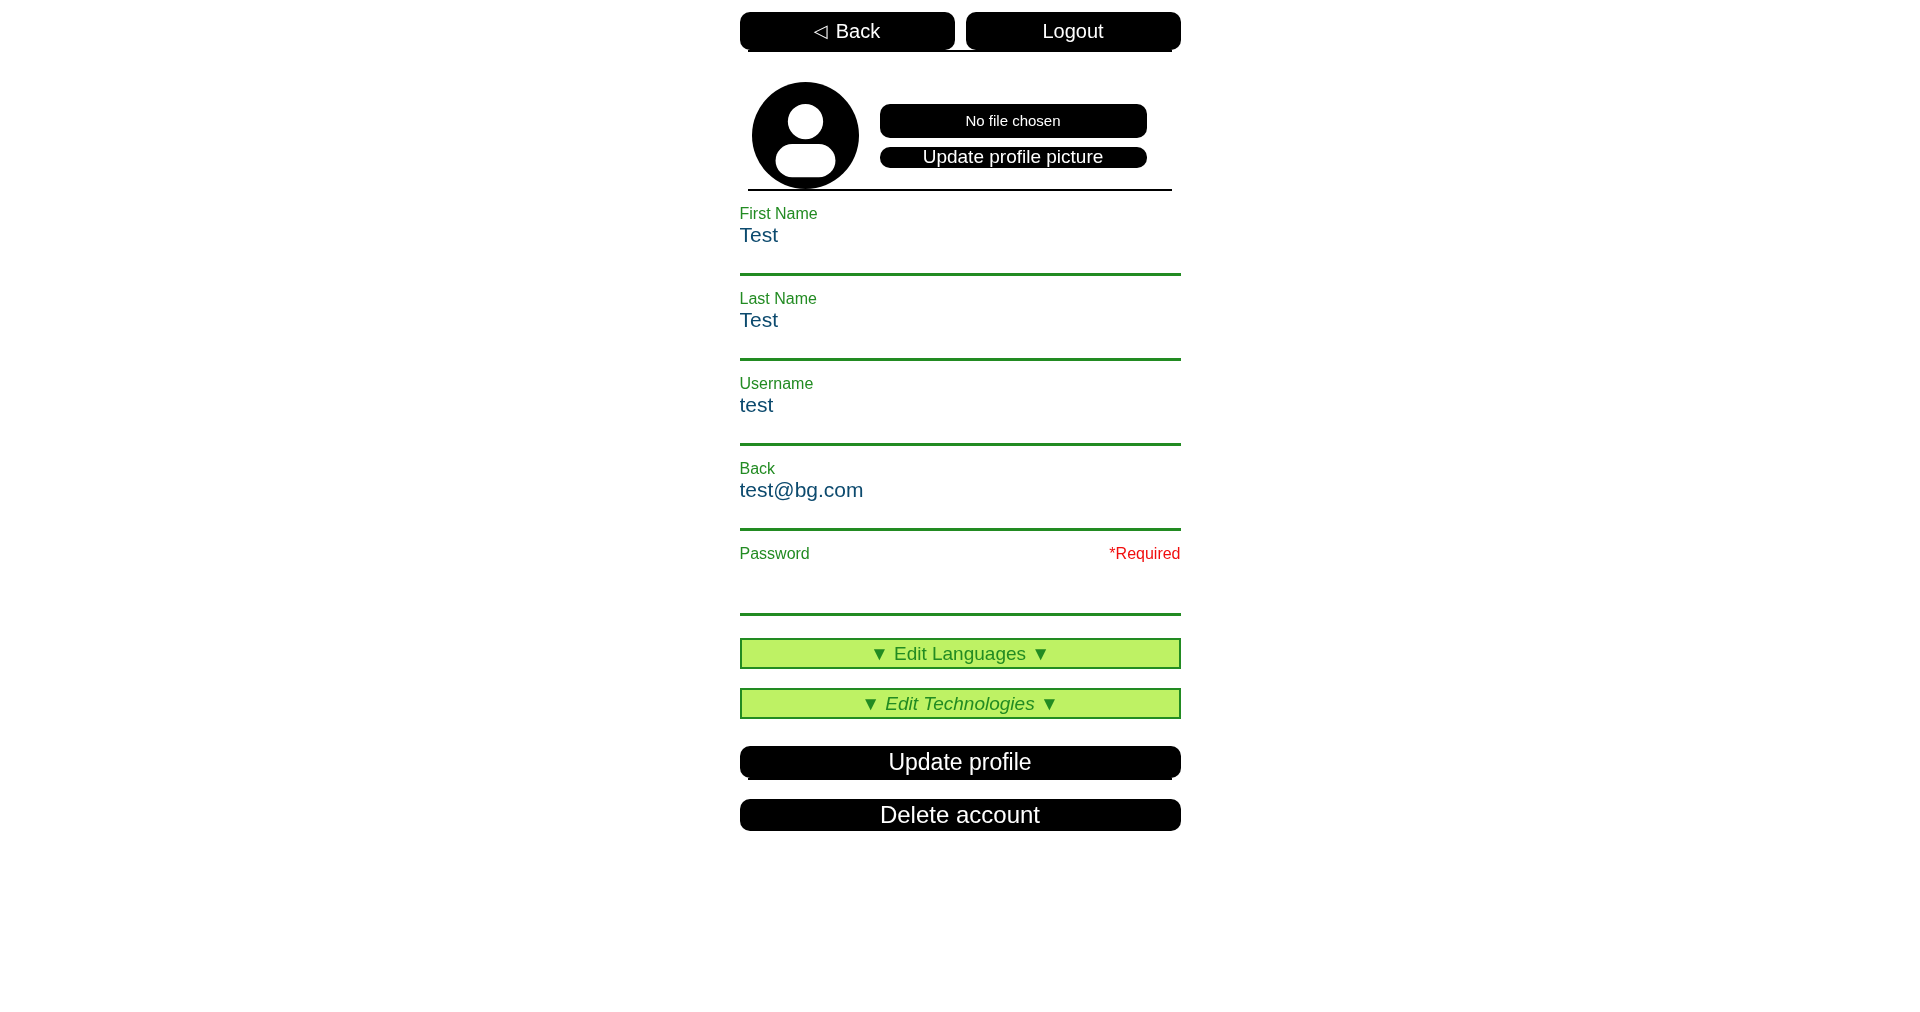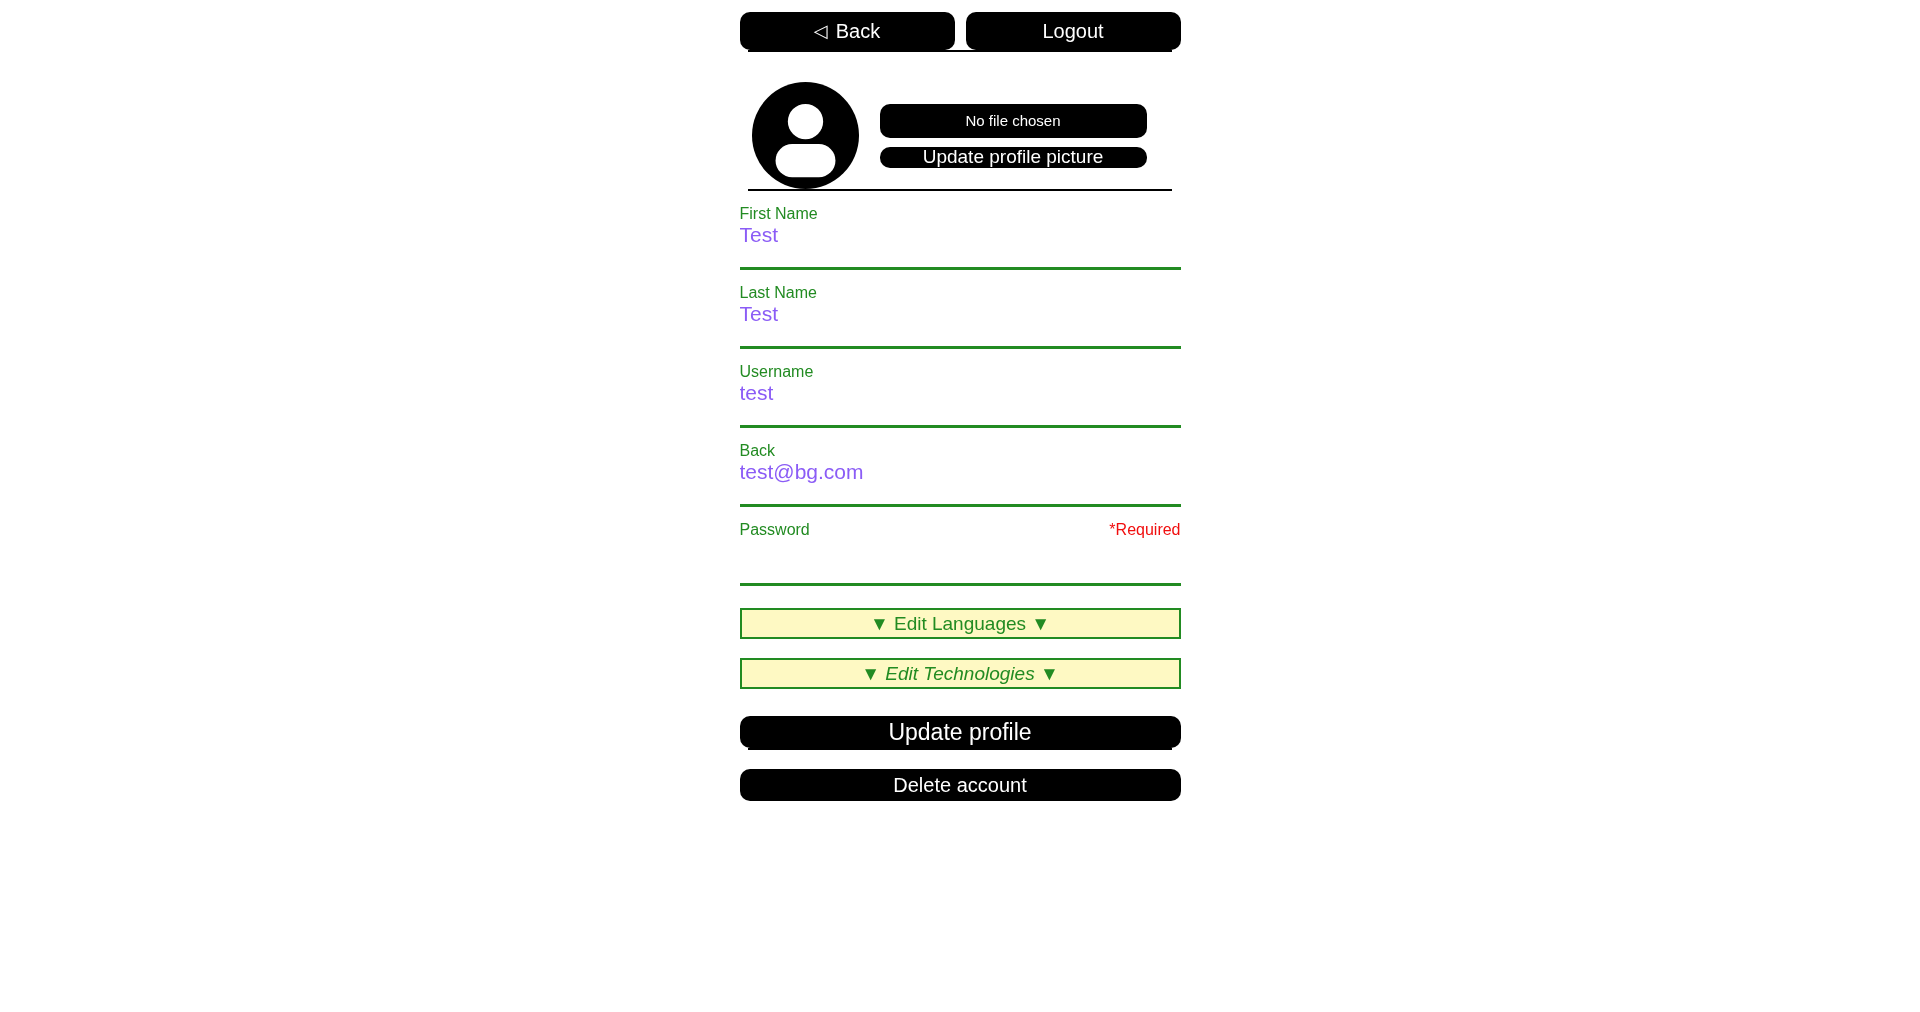--- a/index.html
+++ b/index.html
@@ -49,21 +49,21 @@
   }
   .avatar { width: 107px; height: 107px; display: block; }
   .file-col { display: flex; flex-direction: column; gap: 9px; width: 267px; }
   .file-status  { height: 34px; font-size: 15px; }
   .update-pic   { height: 21px; font-size: 19px; }
 
   
   .form { margin-top: 12px; }
   .field {
     border-bottom: 3px solid #228B22;
-    padding-bottom: 20px;
+    padding-bottom: 26px;
     margin-top: 14px;
   }
   .field-label-row {
     display: flex;
     justify-content: space-between;
     align-items: flex-start;
   }
   .field-label {
     display: block;
     color: #228B22;
@@ -74,48 +74,48 @@
     color: #f10e0e;
     font-size: 16px;
     line-height: 18px;
   }
   .field input {
     display: block;
     width: 100%;
     border: none;
     outline: none;
     background: transparent;
-    color: #8b5cf6;
+    color: #0c4a6e;
     font-family: "Liberation Sans", sans-serif;
     font-size: 21px;
     height: 24px;
     line-height: 24px;
     padding: 0;
   }
 
   
   .btn-outline {
     width: 100%;
     height: 31px;
-    background: #fef9c3;
+    background: #bef264;
     border: 2px solid #228B22;
     color: #228B22;
     font-family: "Liberation Sans", sans-serif;
     font-size: 19px;
     cursor: pointer;
     display: flex;
     align-items: center;
     justify-content: center;
   }
   .btn-languages    { margin-top: 22px; }
   .btn-technologies { margin-top: 19px; font-style: italic; }
 
   
   .btn-update { width: 100%; height: 32px; font-size: 23px; margin-top: 27px; }
-  .btn-delete { width: 100%; height: 32px; font-size: 20px; margin-top: 19px; }
+  .btn-delete { width: 100%; height: 32px; font-size: 24px; margin-top: 19px; }
 </style>
 </head>
 <body>
 
 <div class="column">
 
   <div class="top-row">
     <button class="btn-black">
       <span class="back-icon">◁</span>
       <span>Back</span>

